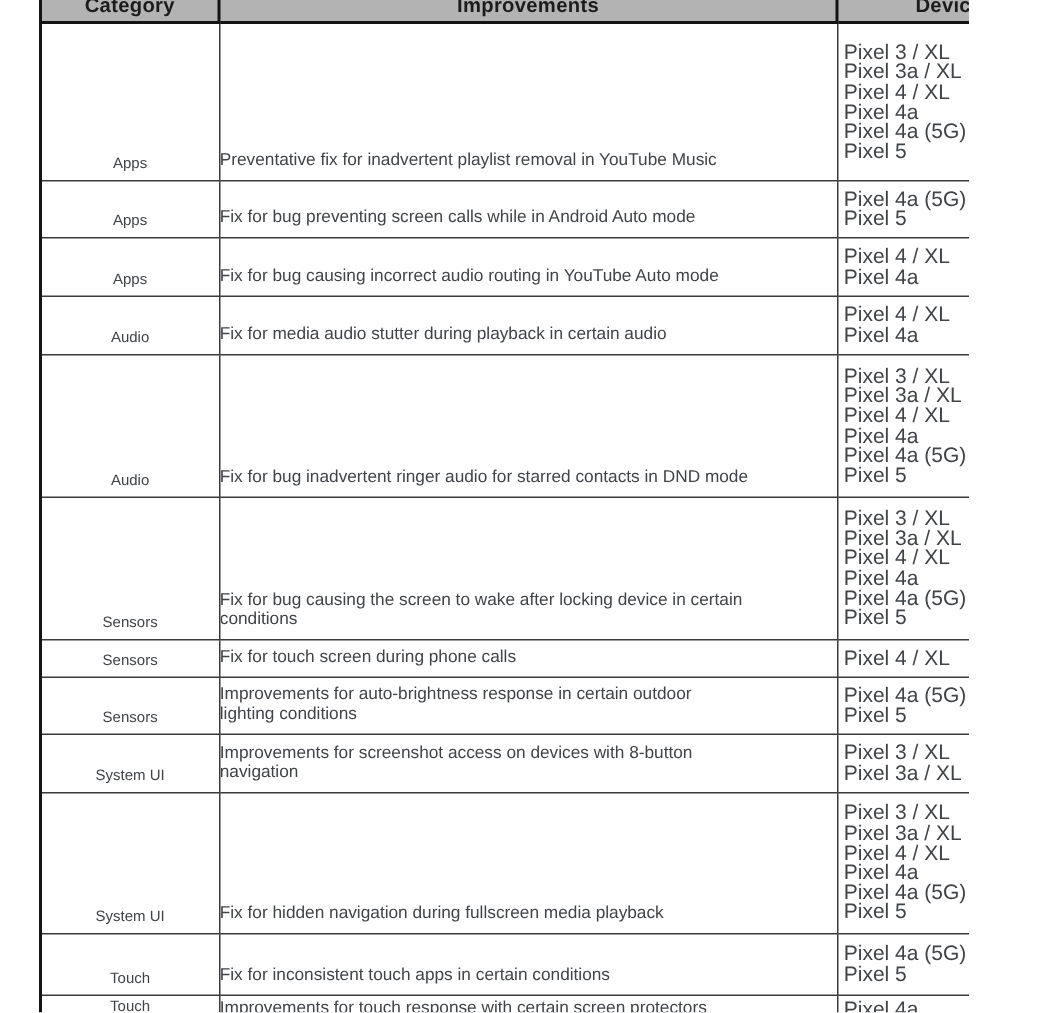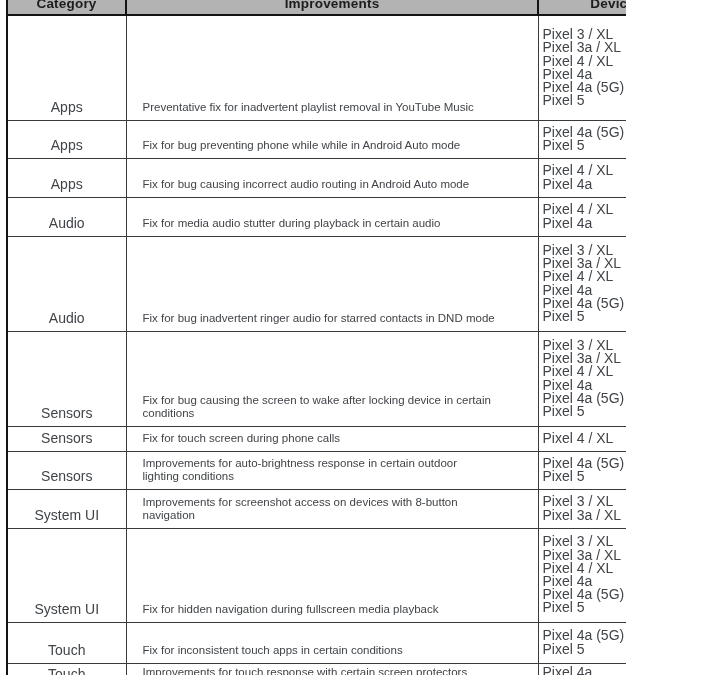--- a/index.html
+++ b/index.html
@@ -7,20 +7,21 @@
     padding: 0;
     background: #ffffff;
     font-family: "Liberation Sans", "DejaVu Sans", sans-serif;
   }
   .viewport {
     position: relative;
     width: 626px;
     height: 675px;
     overflow: hidden;
     background: #ffffff;
+    margin-left: 20px;
   }
   table.changelog {
     position: absolute;
     top: -8px;
     left: 6px;
     width: 688px;
     border-collapse: collapse;
     table-layout: fixed;
     border: 2px solid #141414;
   }
@@ -36,29 +37,29 @@
     letter-spacing: 0.2px;
   }
   table.changelog td {
     border: 1px solid #3a3a3a;
     color: #404448;
     overflow: hidden;
   }
   td.cat {
     text-align: center;
     vertical-align: bottom;
-    font-size: 14px;
+    font-size: 10px;
     padding: 2px 3px 5px 3px;
   }
   td.imp {
     text-align: left;
     vertical-align: bottom;
     font-size: 11.5px;
     line-height: 13.5px;
-    padding: 2px 6px 5px 16px;
+    padding: 2px 6px 5px 0;
     white-space: pre-line;
   }
   td.dev {
     text-align: left;
     vertical-align: middle;
     font-size: 14px;
     line-height: 13.2px;
     padding: 1px 2px 1px 4px;
     white-space: pre-line;
   }
@@ -90,27 +91,27 @@
         <td class="imp">Preventative fix for inadvertent playlist removal in YouTube Music</td>
         <td class="dev">Pixel 3 / XL
 Pixel 3a / XL
 Pixel 4 / XL
 Pixel 4a
 Pixel 4a (5G)
 Pixel 5</td>
       </tr>
       <tr style="height:38px">
         <td class="cat">Apps</td>
-        <td class="imp">Fix for bug preventing phone while while in Android Auto mode</td>
+        <td class="imp">Fix for bug preventing screen calls while in Android Auto mode</td>
         <td class="dev">Pixel 4a (5G)
 Pixel 5</td>
       </tr>
       <tr style="height:39px">
         <td class="cat">Apps</td>
-        <td class="imp">Fix for bug causing incorrect audio routing in Android Auto mode</td>
+        <td class="imp">Fix for bug causing incorrect audio routing in YouTube Auto mode</td>
         <td class="dev">Pixel 4 / XL
 Pixel 4a</td>
       </tr>
       <tr style="height:39px">
         <td class="cat">Audio</td>
         <td class="imp">Fix for media audio stutter during playback in certain audio</td>
         <td class="dev">Pixel 4 / XL
 Pixel 4a</td>
       </tr>
       <tr style="height:95px">

